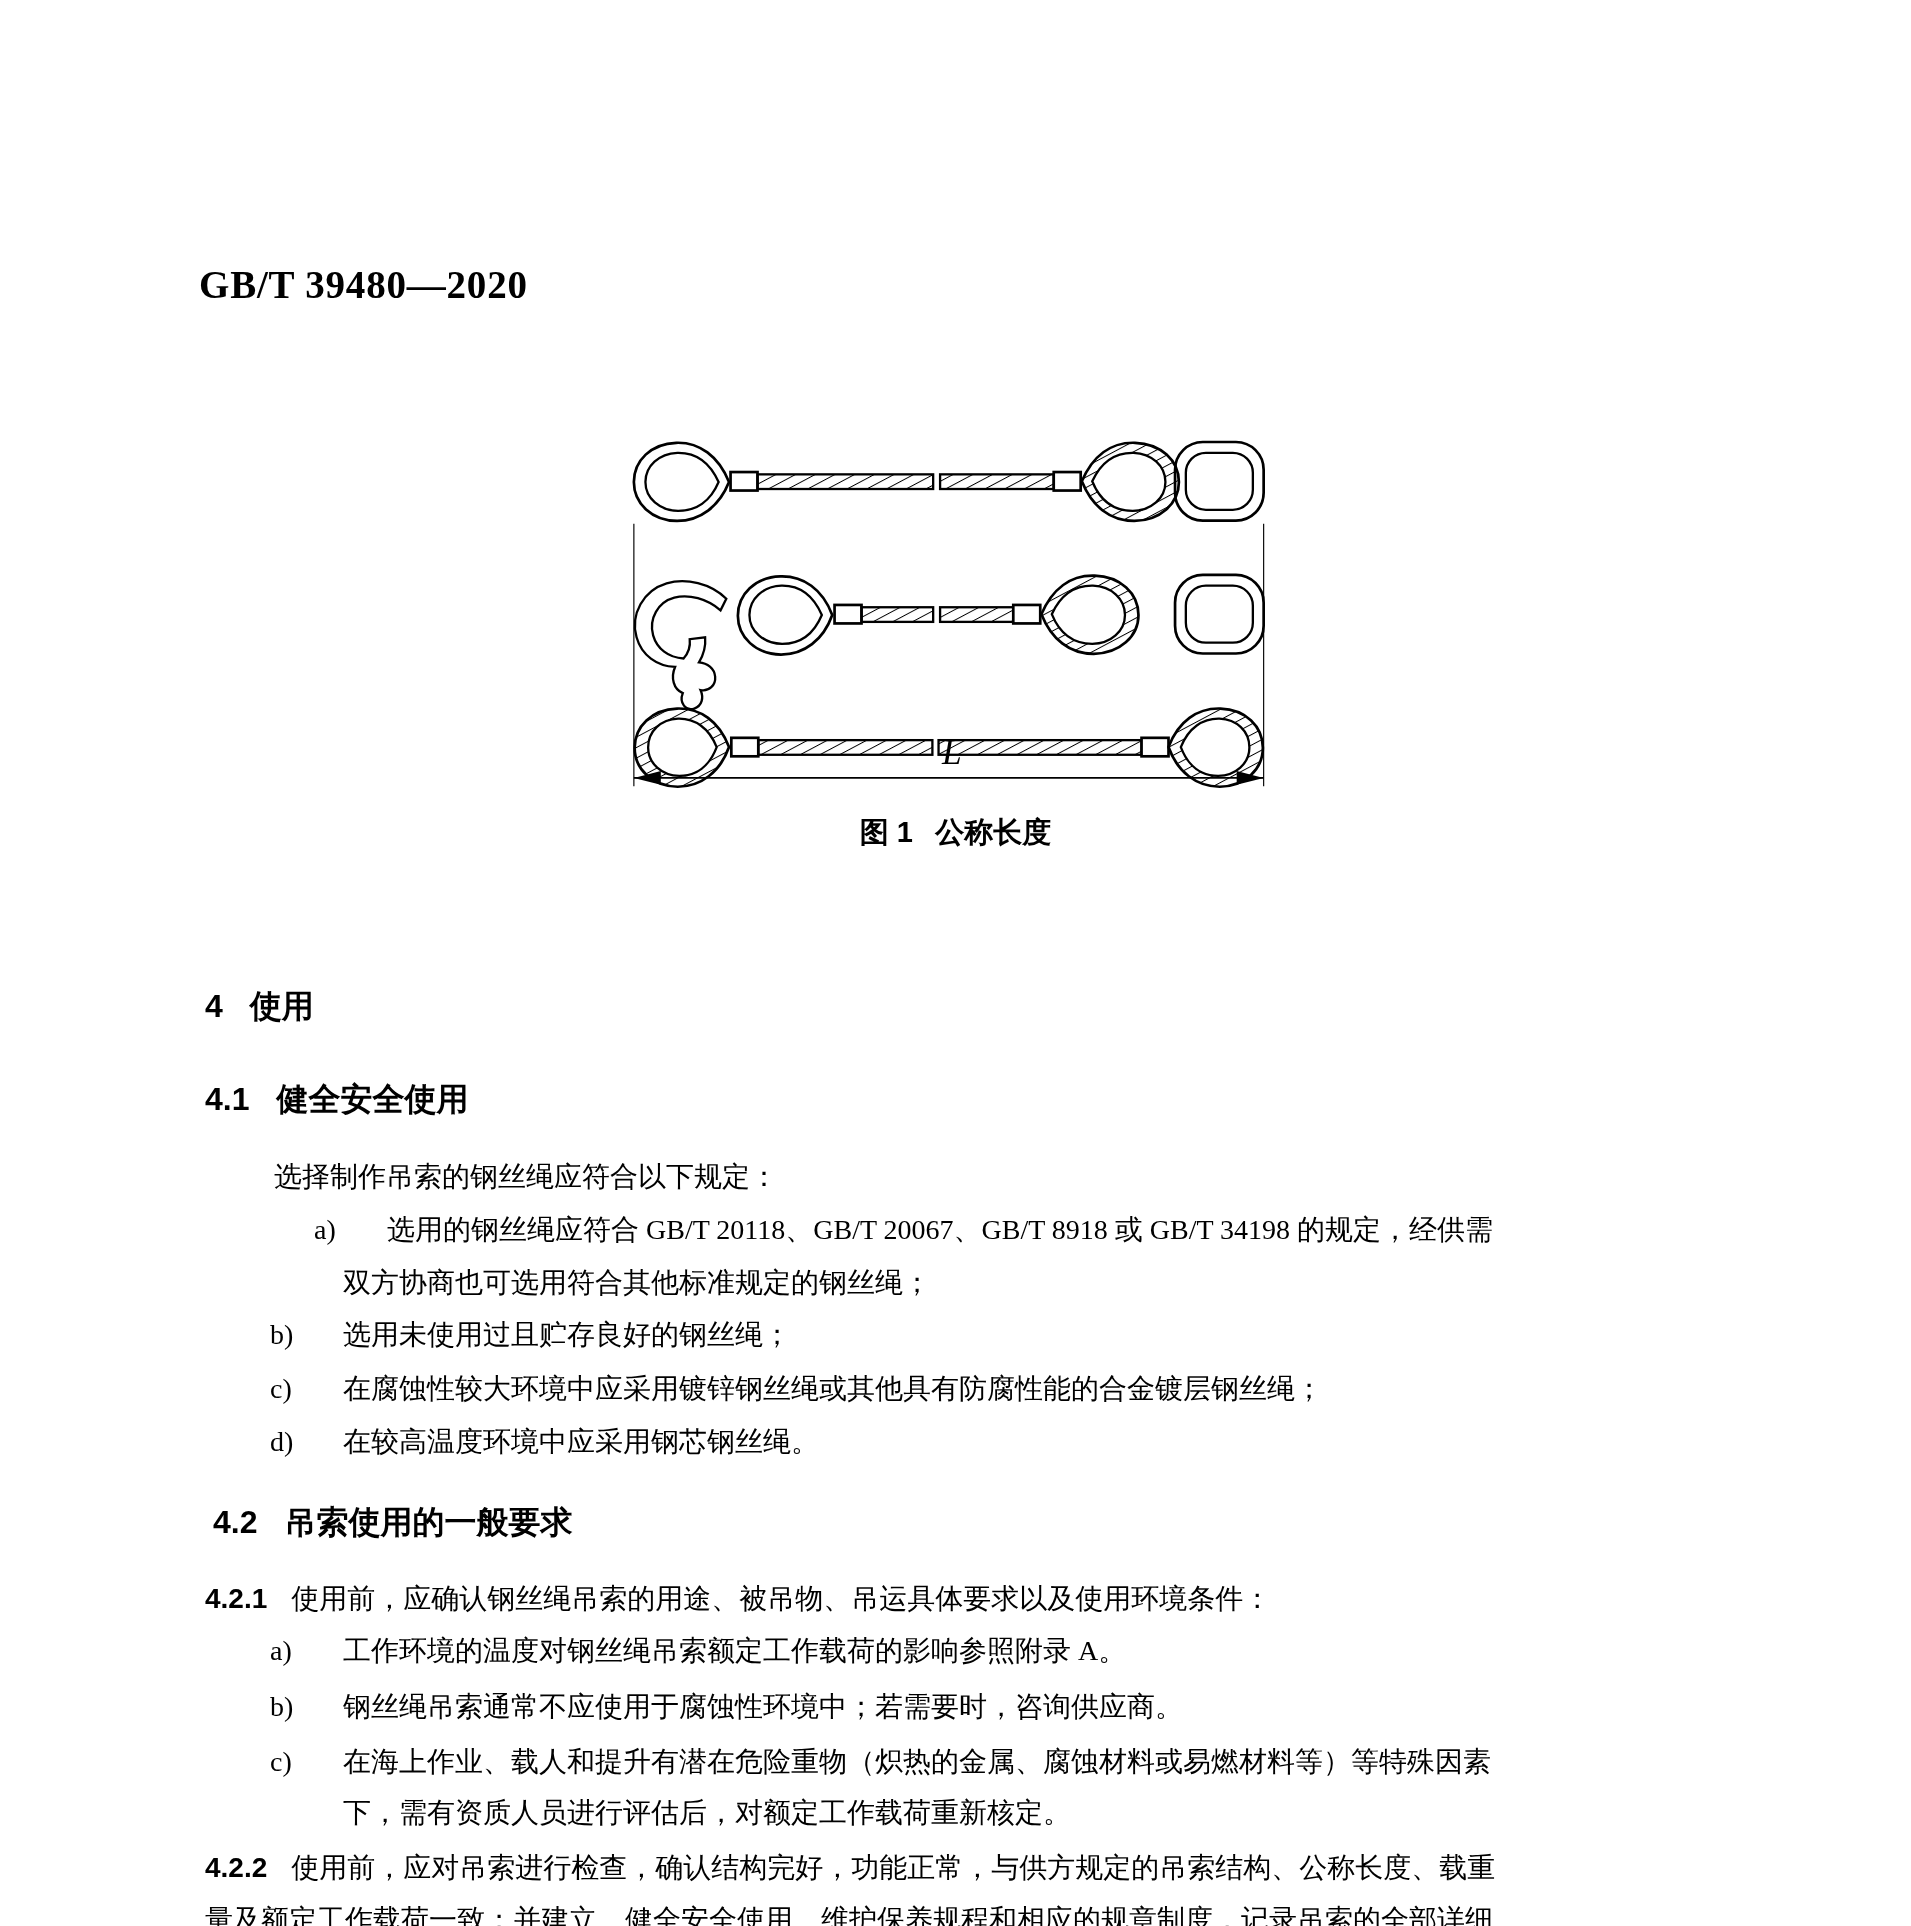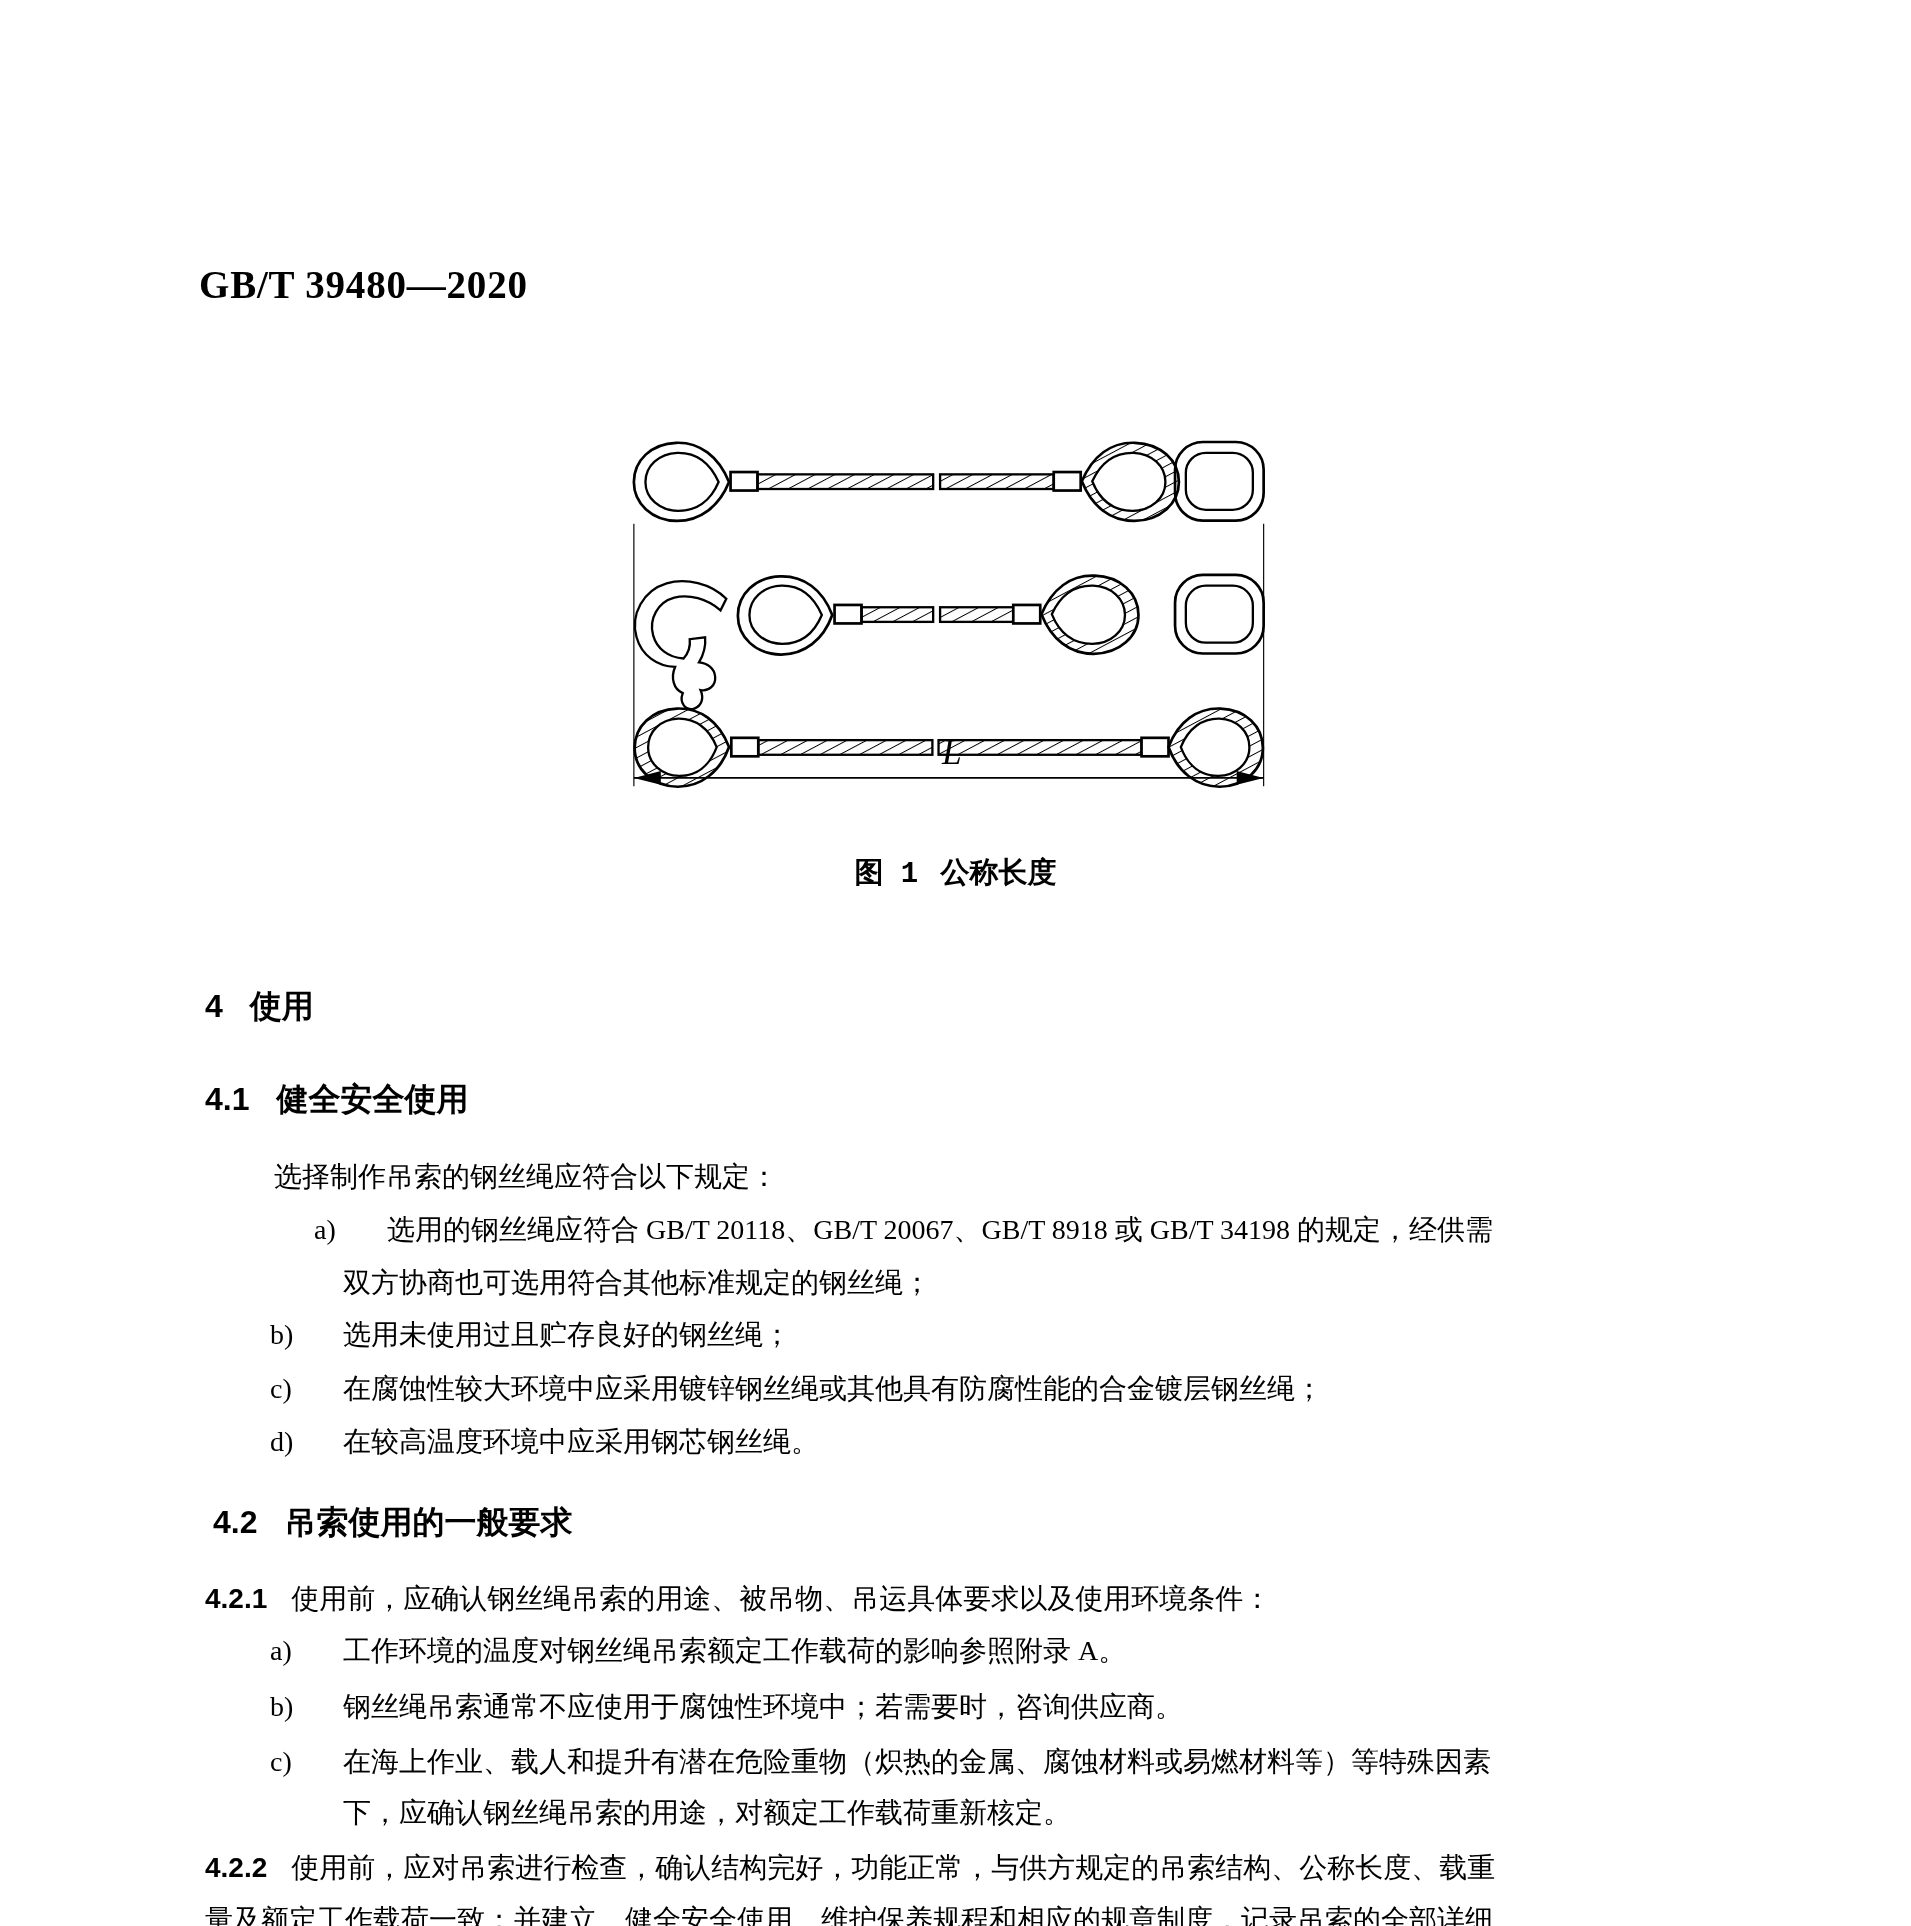--- a/index.html
+++ b/index.html
@@ -80,21 +80,21 @@
 
   <g>
     <text class="dim-label" x="815" y="985">L</text>
     <line x1="15" y1="1020" x2="1650" y2="1020" stroke="#000" stroke-width="4"></line>
     <polygon points="15,1020 85,1002 85,1038" fill="#000"></polygon>
     <polygon points="1650,1020 1580,1002 1580,1038" fill="#000"></polygon>
   </g>
 </svg>
 </div>
 
-<div class="abs caption" style="left:0px;top:853px;font-family:Liberation Mono, monospace;">
+<div class="abs caption" style="left:0px;top:813px;">
   <span class="cap-label">图 1</span><span>公称长度</span>
 </div>
 
 <div class="abs heading" style="left:205px;top:985px;">
   <span class="hnum">4</span><span>使用</span>
 </div>
 
 <div class="abs heading" style="left:205px;top:1078px;">
   <span class="hnum">4.1</span><span>健全安全使用</span>
 </div>
@@ -124,19 +124,19 @@
 </div>
 <div class="abs body-line" style="left:270px;top:1630px;">
   <span class="list-label">a)</span><span>工作环境的温度对钢丝绳吊索额定工作载荷的影响参照附录 A。</span>
 </div>
 <div class="abs body-line" style="left:270px;top:1686px;">
   <span class="list-label">b)</span><span>钢丝绳吊索通常不应使用于腐蚀性环境中；若需要时，咨询供应商。</span>
 </div>
 <div class="abs body-line" style="left:270px;top:1741px;">
   <span class="list-label">c)</span><span>在海上作业、载人和提升有潜在危险重物（炽热的金属、腐蚀材料或易燃材料等）等特殊因素</span>
 </div>
-<div class="abs body-line" style="left:343px;top:1792px;">下，应确认钢丝绳吊索的用途，对额定工作载荷重新核定。</div>
+<div class="abs body-line" style="left:343px;top:1792px;">下，需有资质人员进行评估后，对额定工作载荷重新核定。</div>
 
 <div class="abs body-line" style="left:205px;top:1847px;">
   <span class="pnum">4.2.2</span><span>使用前，应对吊索进行检查，确认结构完好，功能正常，与供方规定的吊索结构、公称长度、载重</span>
 </div>
 <div class="abs body-line" style="left:205px;top:1899px;">量及额定工作载荷一致；并建立、健全安全使用、维护保养规程和相应的规章制度，记录吊索的全部详细</div>
 
 
 </body></html>

